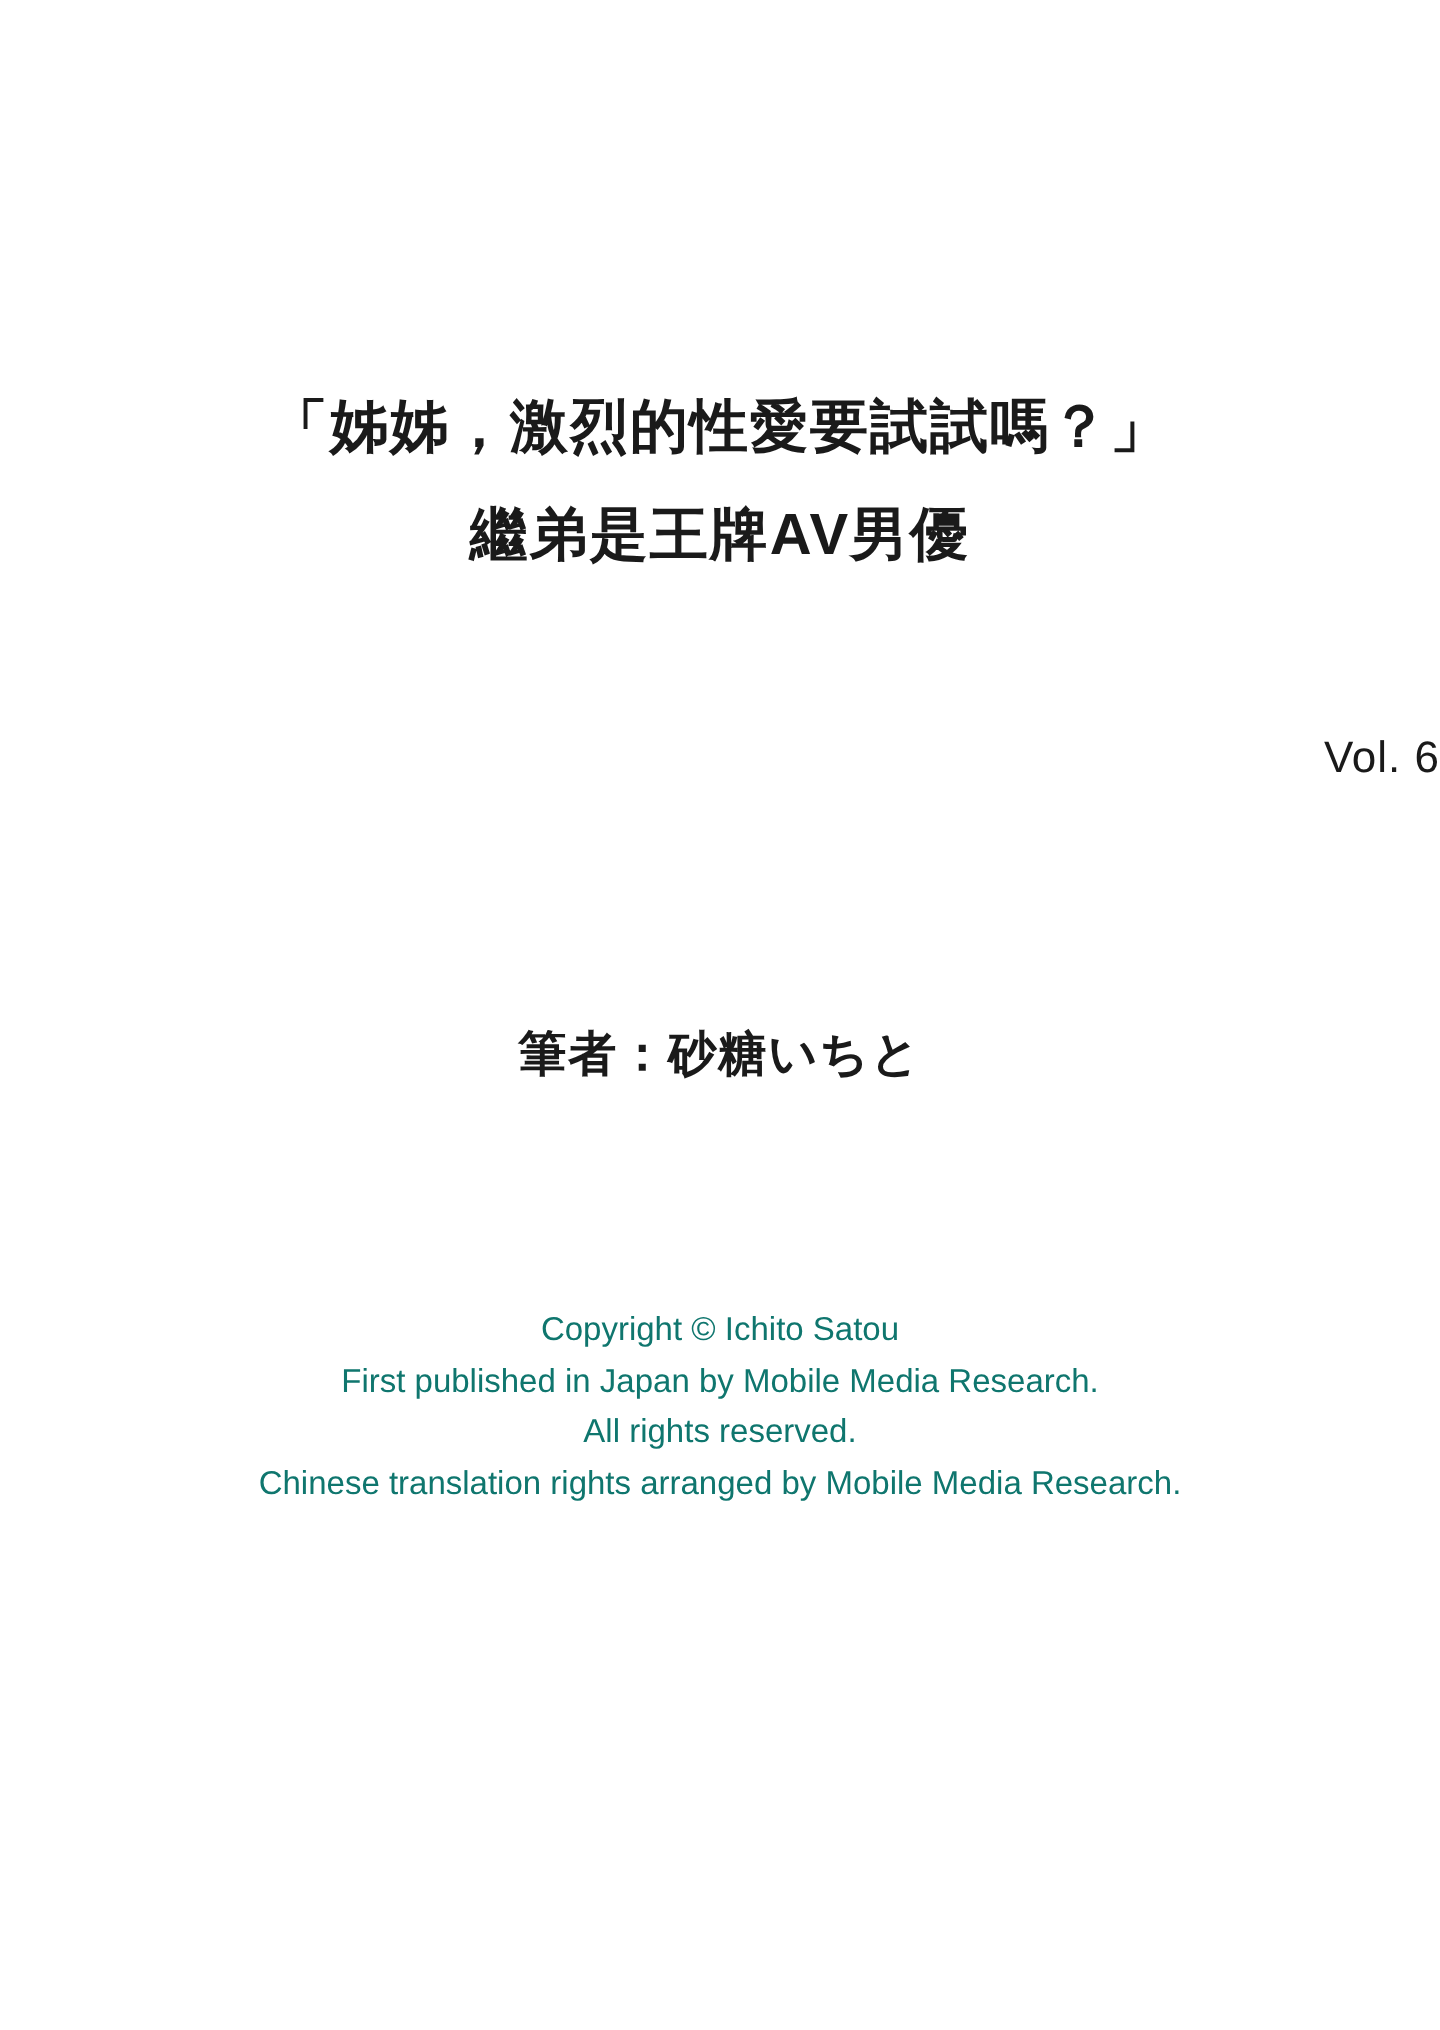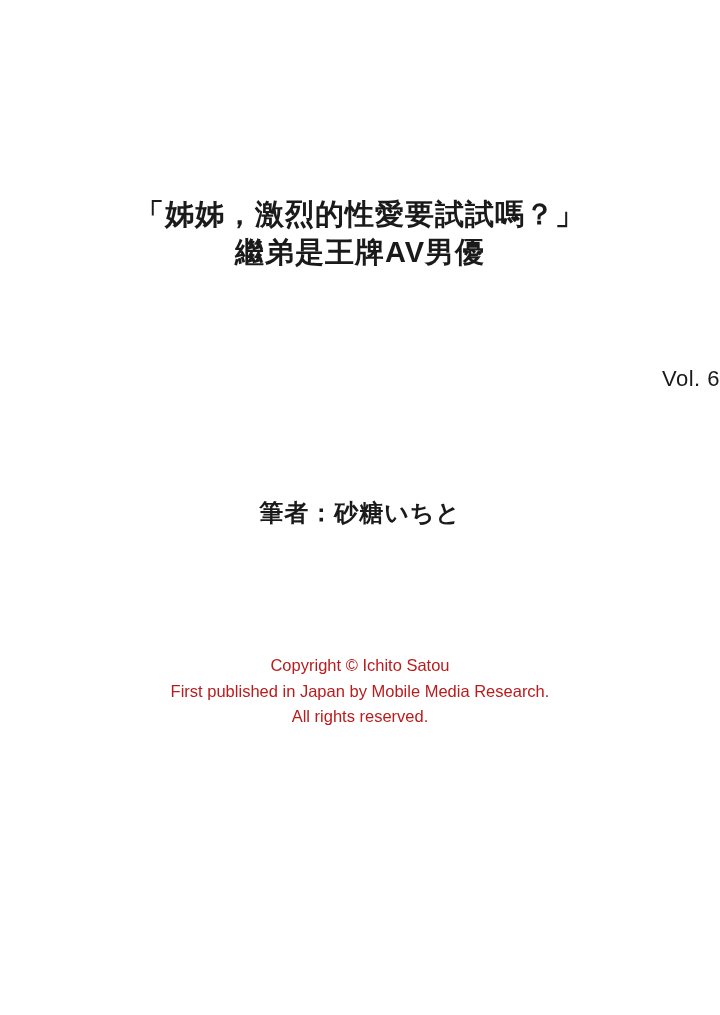--- a/index.html
+++ b/index.html
@@ -32,51 +32,52 @@
     font-weight: bold;
     letter-spacing: 1px;
     line-height: 1.3;
     white-space: nowrap;
   }
   .title-line-2 {
     font-size: 29px;
     font-weight: bold;
     letter-spacing: 1px;
     line-height: 1.3;
+    margin-top: 16px;
     white-space: nowrap;
   }
   .volume {
     position: absolute;
     top: 366px;
     left: 0;
     width: 720px;
     text-align: right;
     font-size: 22px;
     font-weight: normal;
     letter-spacing: 0.5px;
   }
   .author {
     position: absolute;
-    top: 497px;
+    top: 511px;
     left: 0;
     width: 720px;
     text-align: center;
     font-size: 24px;
     font-weight: bold;
     letter-spacing: 1px;
   }
   .copyright-block {
     position: absolute;
     top: 653px;
     left: 0;
     width: 720px;
     text-align: center;
     font-size: 16.5px;
     line-height: 1.55;
-    color: #b91c1c;
+    color: #0f766e;
   }
   .copyright-block div {
     white-space: nowrap;
   }
 </style>
 </head>
 <body>
 
 <div class="page">
 
@@ -86,15 +87,16 @@
   </div>
 
   <div class="volume">Vol. 6</div>
 
   <div class="author">筆者：砂糖いちと</div>
 
   <div class="copyright-block">
     <div>Copyright © Ichito Satou</div>
     <div>First published in Japan by Mobile Media Research.</div>
     <div>All rights reserved.</div>
+    <div>Chinese translation rights arranged by Mobile Media Research.</div>
   </div>
 
 </div>
 
 </body></html>

